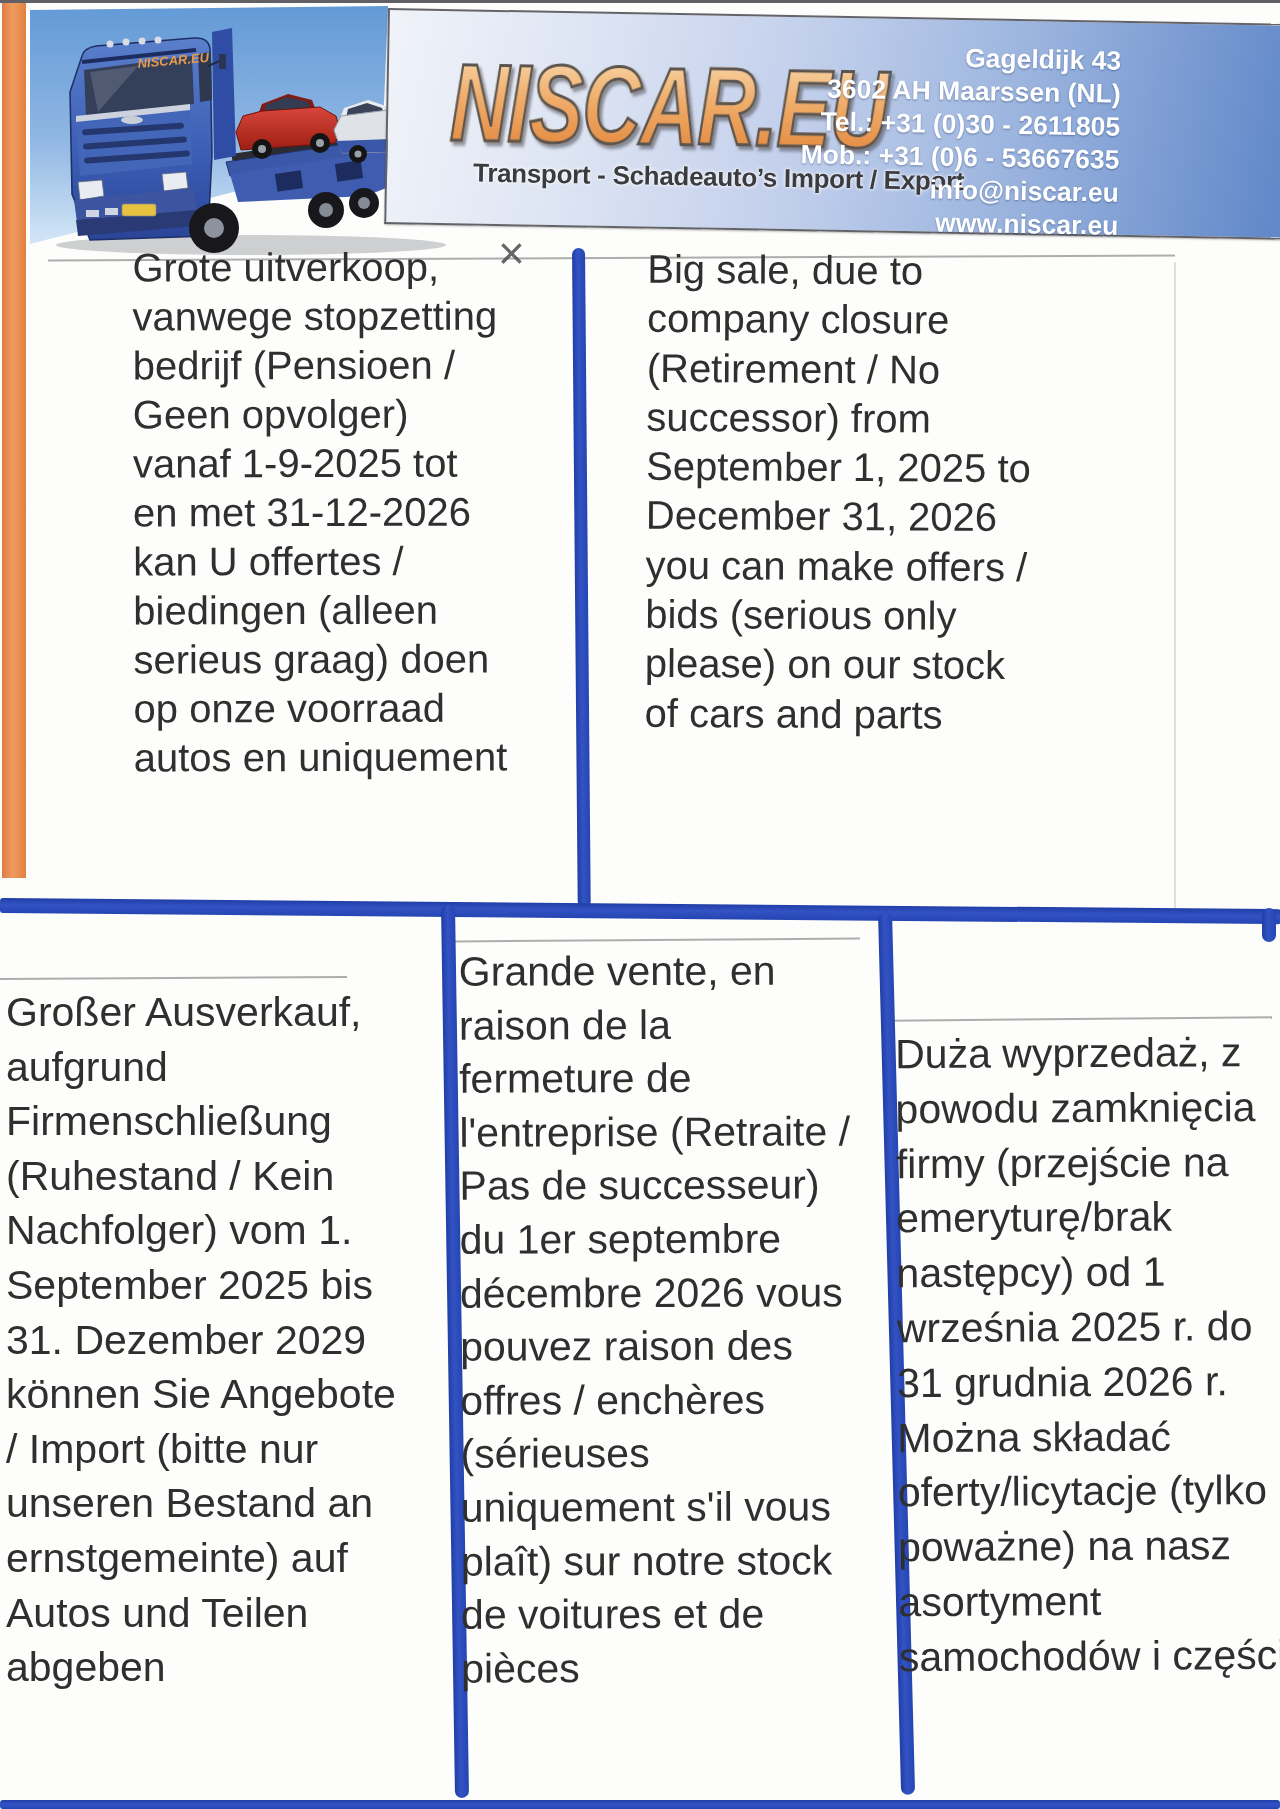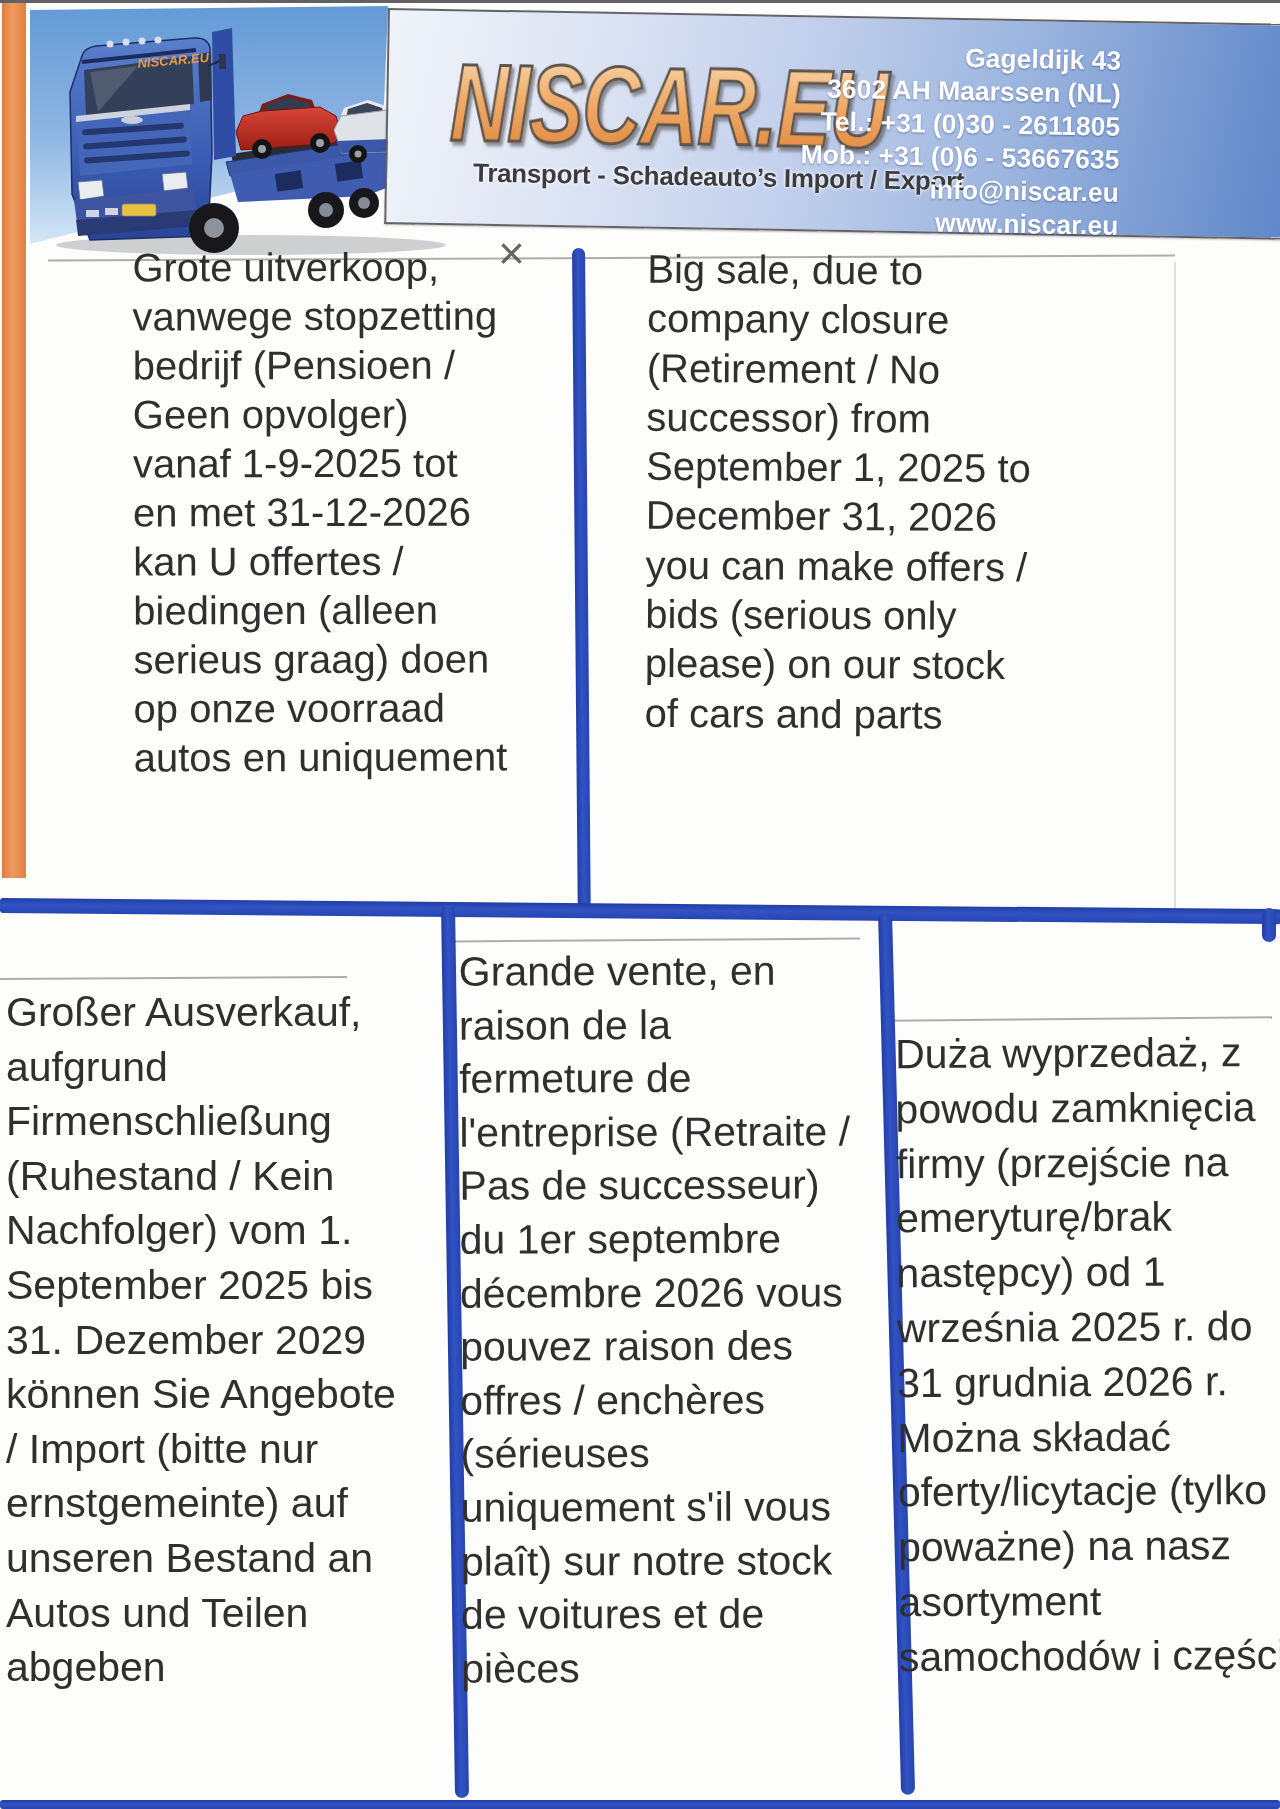--- a/index.html
+++ b/index.html
@@ -200,22 +200,22 @@
 <div class="abs note note-de">
     <div class="tl">Großer Ausverkauf,</div>
     <div class="tl">aufgrund</div>
     <div class="tl">Firmenschließung</div>
     <div class="tl">(Ruhestand / Kein</div>
     <div class="tl">Nachfolger) vom 1.</div>
     <div class="tl">September 2025 bis</div>
     <div class="tl">31. Dezember 2029</div>
     <div class="tl">können Sie Angebote</div>
     <div class="tl">/ Import (bitte nur</div>
+    <div class="tl">unseren Bestand an</div>
     <div class="tl">ernstgemeinte) auf</div>
-    <div class="tl">unseren Bestand an</div>
     <div class="tl">Autos und Teilen</div>
     <div class="tl">abgeben</div>
   </div>
 <div class="abs note note-fr">
     <div class="tl">Grande vente, en</div>
     <div class="tl">raison de la</div>
     <div class="tl">fermeture de</div>
     <div class="tl">l'entreprise (Retraite /</div>
     <div class="tl">Pas de successeur)</div>
     <div class="tl">du 1er septembre</div>

